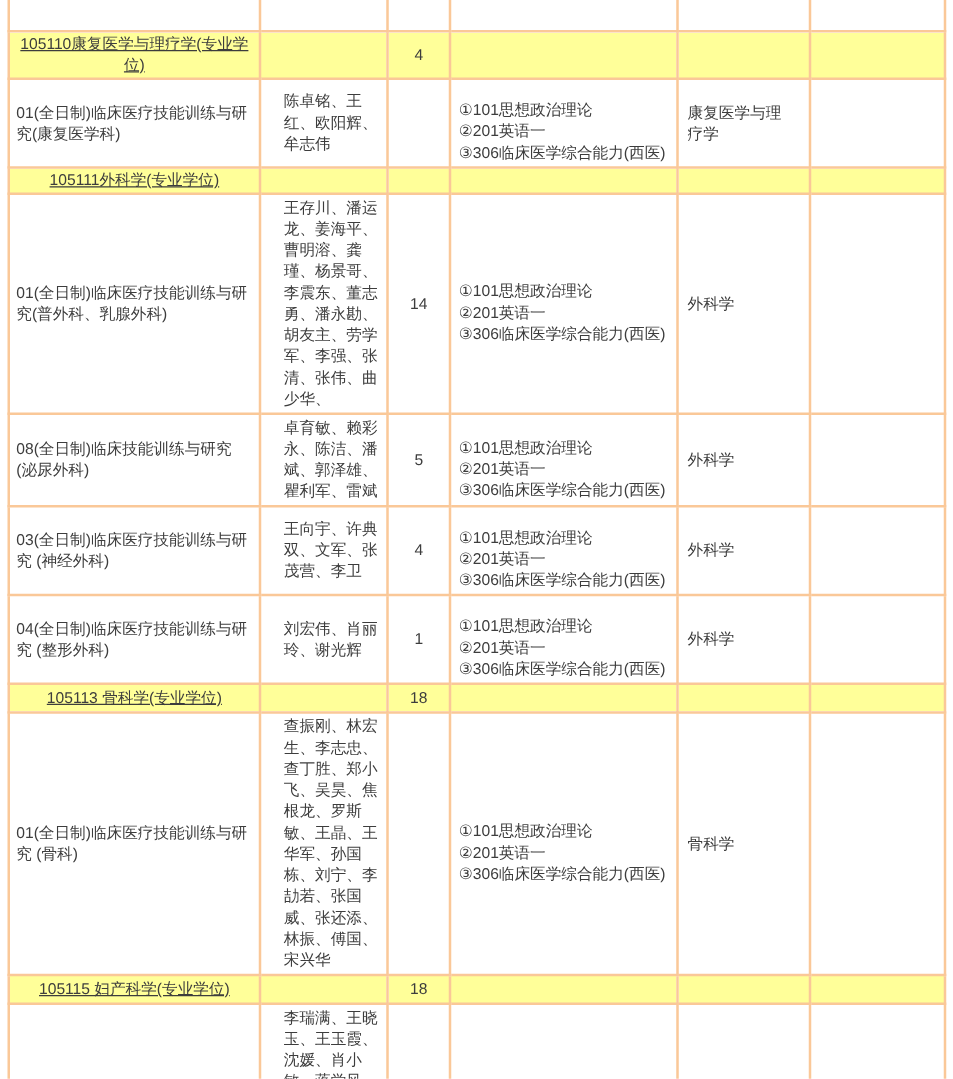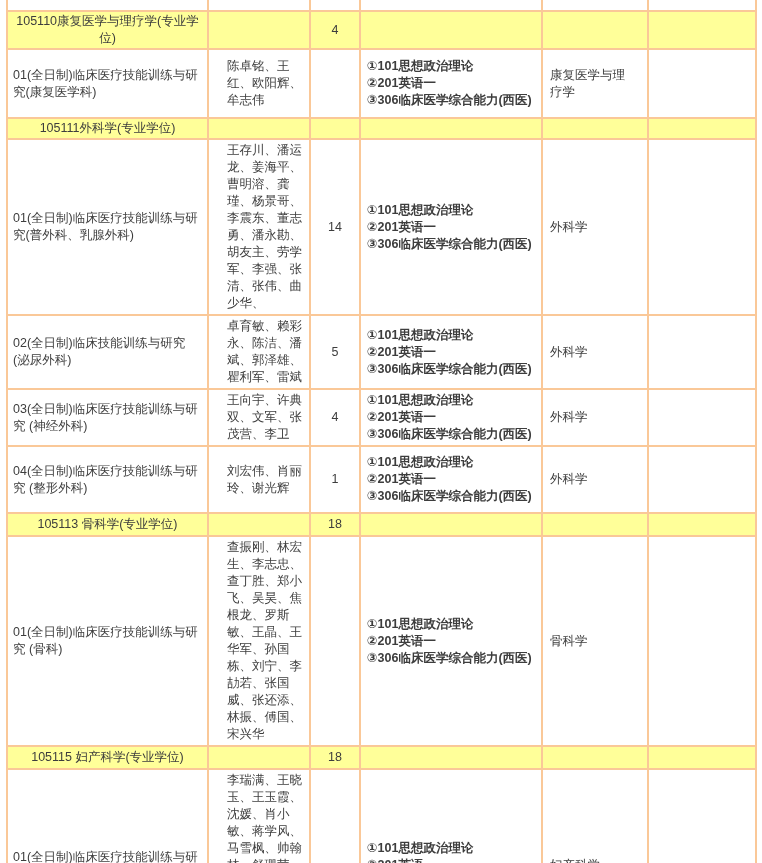--- a/index.html
+++ b/index.html
@@ -10,24 +10,24 @@
   }
   html,body{margin:0;padding:0;background:var(--bg);width:762px;height:863px;overflow:hidden;}
   body{font-family:"Liberation Sans","DejaVu Sans",sans-serif;color:var(--text);}
   .tbl-wrap{margin-top:-16px;margin-left:6px;}
   table{border-collapse:collapse;table-layout:fixed;width:751px;}
   td{border:2px solid var(--border);font-size:12.5px;line-height:17px;vertical-align:middle;overflow:hidden;word-break:break-all;}
   tr.header-row td{background:var(--header-bg);}
   td.c1{padding:2px 3px 2px 5px;text-align:left;}
   td.c2{padding:2px 2px 2px 18px;text-align:left;}
   td.c3{text-align:center;padding:2px 1px;}
-  td.c4{padding:2px 3px 2px 6px;text-align:left;white-space:pre-line;font-weight:bold;}
+  td.c4{padding:16px 3px 2px 6px;text-align:left;white-space:pre-line;}
   td.c5{padding:2px 19px 2px 7px;text-align:left;}
   td.c6{padding:2px;}
-  tr.header-row td.c1{text-align:center;padding:1px 2px;}
+  tr.header-row td.c1{text-align:center;padding:1px 2px;text-decoration:underline;}
   tr.spacer td{height:20px;}
 </style>
 </head>
 <body>
 
 <div class="tbl-wrap">
 <table>
   <colgroup>
     <col style="width:201px">
         <col style="width:102px">
@@ -78,21 +78,21 @@
     <td class="c1">01(全日制)临床医疗技能训练与研究(普外科、乳腺外科)</td>
     <td class="c2">王存川、潘运龙、姜海平、曹明溶、龚瑾、杨景哥、李震东、董志勇、潘永勘、胡友主、劳学军、李强、张清、张伟、曲少华、</td>
     <td class="c3">14</td>
     <td class="c4">①101思想政治理论
 ②201英语一
 ③306临床医学综合能力(西医)</td>
     <td class="c5">外科学</td>
     <td class="c6"></td>
   </tr>
   <tr style="height:68px">
-    <td class="c1">02(全日制)临床技能训练与研究 (泌尿外科)</td>
+    <td class="c1">08(全日制)临床技能训练与研究 (泌尿外科)</td>
     <td class="c2">卓育敏、赖彩永、陈洁、潘斌、郭泽雄、瞿利军、雷斌</td>
     <td class="c3">5</td>
     <td class="c4">①101思想政治理论
 ②201英语一
 ③306临床医学综合能力(西医)</td>
     <td class="c5">外科学</td>
     <td class="c6"></td>
   </tr>
   <tr style="height:53px">
     <td class="c1">03(全日制)临床医疗技能训练与研究 (神经外科)</td>

